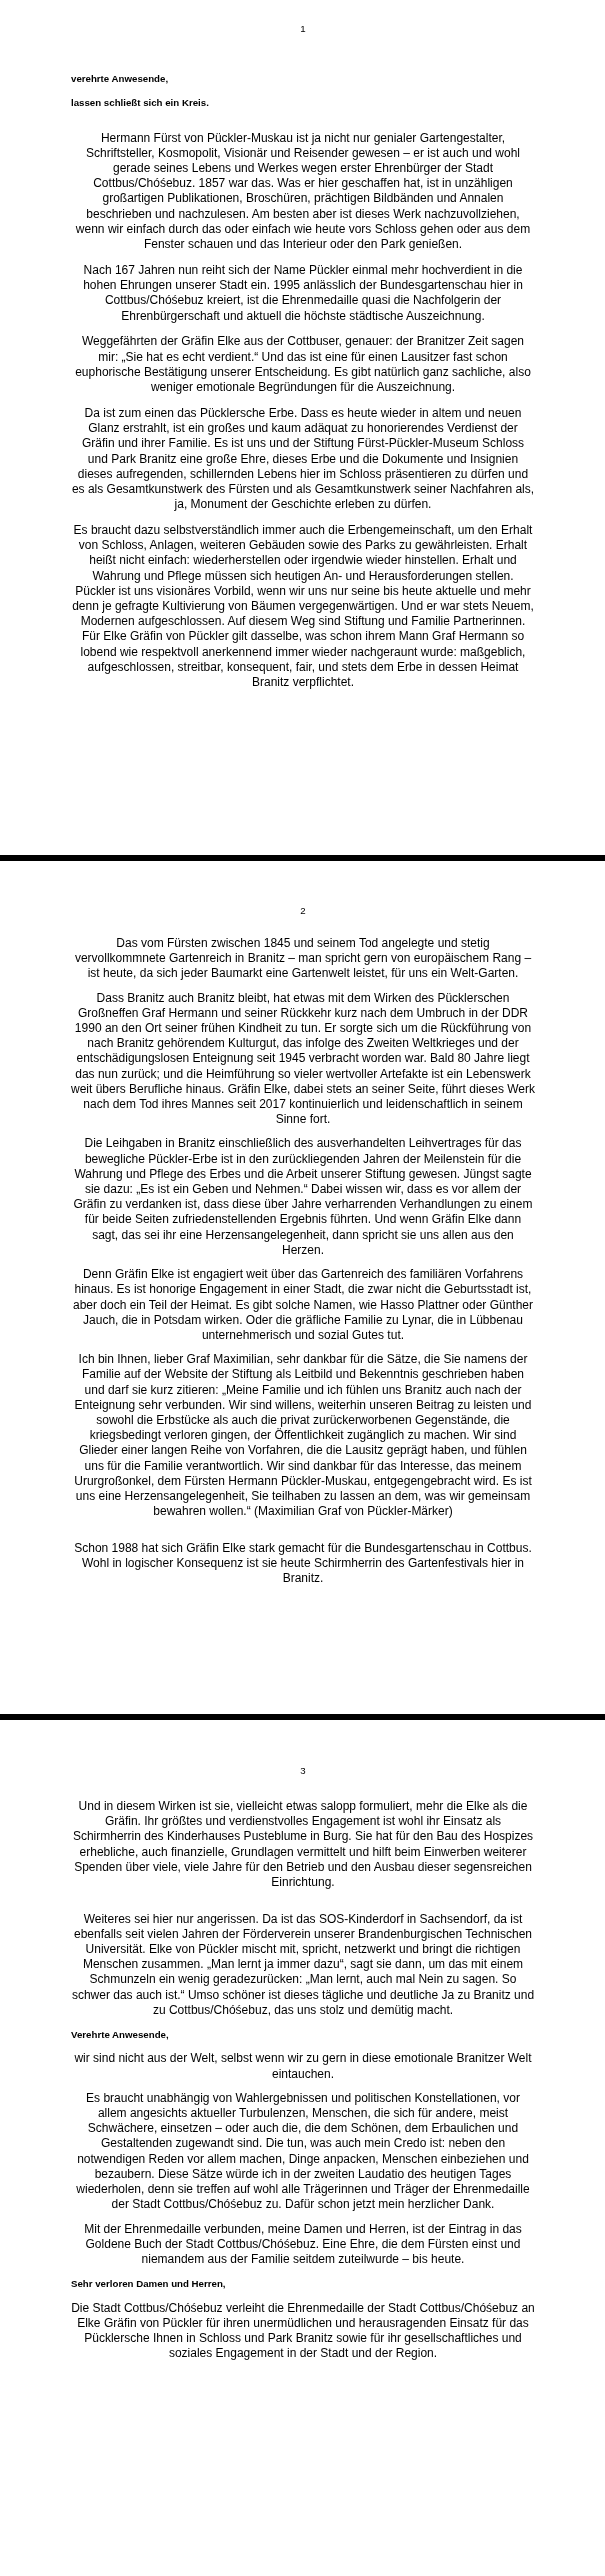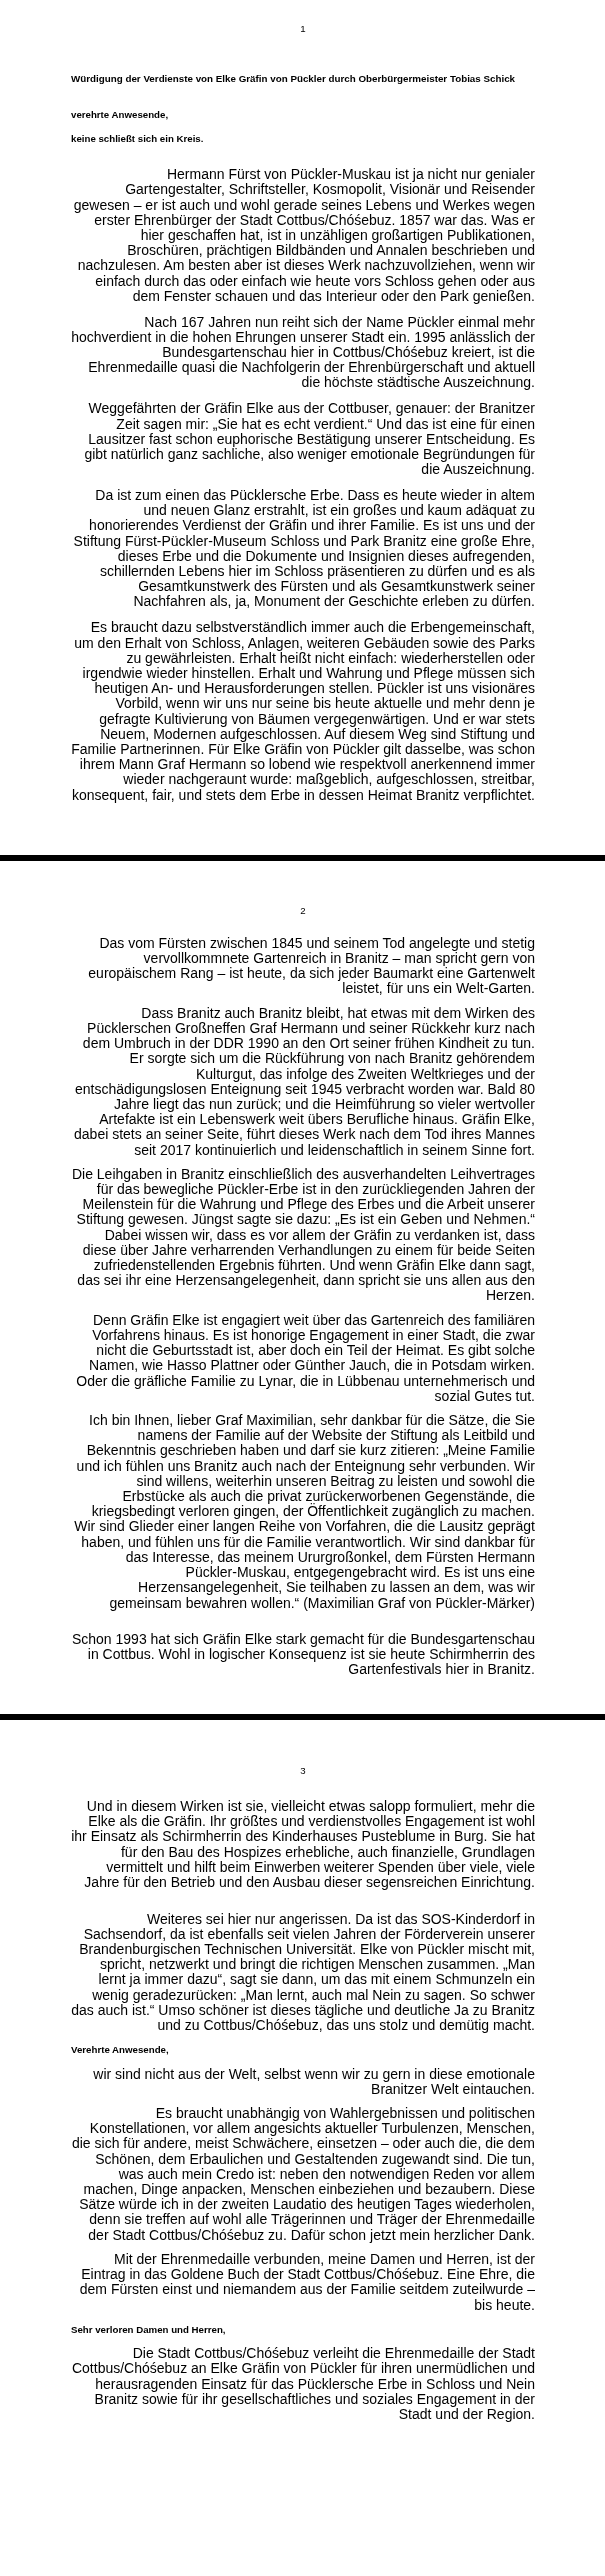--- a/index.html
+++ b/index.html
@@ -46,66 +46,65 @@
     line-height: 15.2px;
     margin: 0 0 21.3px 0;
   }
   .salutation {
     font-weight: bold;
     font-size: 9.7px;
     line-height: 15.2px;
     margin: 0 0 9.1px 0;
   }
   .para {
-    font-size: 14px;
+    font-size: 12px;
     line-height: 15.2px;
     margin: 0 0 10.7px 0;
-    text-align: right;
+    text-align: center;
   }
   .page-2 .para, .page-3 .para { margin-bottom: 9.1px; }
   .first-body { margin-top: 20.6px; }
   .gap-before { margin-top: 21.3px; }
 </style>
 </head>
 <body>
 
 <div class="document">
 
   <div class="page page-1">
     <div class="page-number">1</div>
-    <div class="doc-title">Würdigung der Verdienste von Elke Gräfin von Pückler durch Oberbürgermeister Tobias Schick</div>
     <div class="salutation">verehrte Anwesende,</div>
-    <div class="salutation">keine schließt sich ein Kreis.</div>
+    <div class="salutation">lassen schließt sich ein Kreis.</div>
     <div class="para first-body">Hermann Fürst von Pückler-Muskau ist ja nicht nur genialer Gartengestalter, Schriftsteller, Kosmopolit, Visionär und Reisender gewesen – er ist auch und wohl gerade seines Lebens und Werkes wegen erster Ehrenbürger der Stadt Cottbus/Chóśebuz. 1857 war das. Was er hier geschaffen hat, ist in unzähligen großartigen Publikationen, Broschüren, prächtigen Bildbänden und Annalen beschrieben und nachzulesen. Am besten aber ist dieses Werk nachzuvollziehen, wenn wir einfach durch das oder einfach wie heute vors Schloss gehen oder aus dem Fenster schauen und das Interieur oder den Park genießen.</div>
     <div class="para">Nach 167 Jahren nun reiht sich der Name Pückler einmal mehr hochverdient in die hohen Ehrungen unserer Stadt ein. 1995 anlässlich der Bundesgartenschau hier in Cottbus/Chóśebuz kreiert, ist die Ehrenmedaille quasi die Nachfolgerin der Ehrenbürgerschaft und aktuell die höchste städtische Auszeichnung.</div>
     <div class="para">Weggefährten der Gräfin Elke aus der Cottbuser, genauer: der Branitzer Zeit sagen mir: „Sie hat es echt verdient.“ Und das ist eine für einen Lausitzer fast schon euphorische Bestätigung unserer Entscheidung. Es gibt natürlich ganz sachliche, also weniger emotionale Begründungen für die Auszeichnung.</div>
     <div class="para">Da ist zum einen das Pücklersche Erbe. Dass es heute wieder in altem und neuen Glanz erstrahlt, ist ein großes und kaum adäquat zu honorierendes Verdienst der Gräfin und ihrer Familie. Es ist uns und der Stiftung Fürst-Pückler-Museum Schloss und Park Branitz eine große Ehre, dieses Erbe und die Dokumente und Insignien dieses aufregenden, schillernden Lebens hier im Schloss präsentieren zu dürfen und es als Gesamtkunstwerk des Fürsten und als Gesamtkunstwerk seiner Nachfahren als, ja, Monument der Geschichte erleben zu dürfen.</div>
     <div class="para">Es braucht dazu selbstverständlich immer auch die Erbengemeinschaft, um den Erhalt von Schloss, Anlagen, weiteren Gebäuden sowie des Parks zu gewährleisten. Erhalt heißt nicht einfach: wiederherstellen oder irgendwie wieder hinstellen. Erhalt und Wahrung und Pflege müssen sich heutigen An- und Herausforderungen stellen. Pückler ist uns visionäres Vorbild, wenn wir uns nur seine bis heute aktuelle und mehr denn je gefragte Kultivierung von Bäumen vergegenwärtigen. Und er war stets Neuem, Modernen aufgeschlossen. Auf diesem Weg sind Stiftung und Familie Partnerinnen. Für Elke Gräfin von Pückler gilt dasselbe, was schon ihrem Mann Graf Hermann so lobend wie respektvoll anerkennend immer wieder nachgeraunt wurde: maßgeblich, aufgeschlossen, streitbar, konsequent, fair, und stets dem Erbe in dessen Heimat Branitz verpflichtet.</div>
   </div>
 
   <div class="page-separator"></div>
 
   <div class="page page-2">
     <div class="page-number">2</div>
     <div class="para">Das vom Fürsten zwischen 1845 und seinem Tod angelegte und stetig vervollkommnete Gartenreich in Branitz – man spricht gern von europäischem Rang – ist heute, da sich jeder Baumarkt eine Gartenwelt leistet, für uns ein Welt-Garten.</div>
     <div class="para">Dass Branitz auch Branitz bleibt, hat etwas mit dem Wirken des Pücklerschen Großneffen Graf Hermann und seiner Rückkehr kurz nach dem Umbruch in der DDR 1990 an den Ort seiner frühen Kindheit zu tun. Er sorgte sich um die Rückführung von nach Branitz gehörendem Kulturgut, das infolge des Zweiten Weltkrieges und der entschädigungslosen Enteignung seit 1945 verbracht worden war. Bald 80 Jahre liegt das nun zurück; und die Heimführung so vieler wertvoller Artefakte ist ein Lebenswerk weit übers Berufliche hinaus. Gräfin Elke, dabei stets an seiner Seite, führt dieses Werk nach dem Tod ihres Mannes seit 2017 kontinuierlich und leidenschaftlich in seinem Sinne fort.</div>
     <div class="para">Die Leihgaben in Branitz einschließlich des ausverhandelten Leihvertrages für das bewegliche Pückler-Erbe ist in den zurückliegenden Jahren der Meilenstein für die Wahrung und Pflege des Erbes und die Arbeit unserer Stiftung gewesen. Jüngst sagte sie dazu: „Es ist ein Geben und Nehmen.“ Dabei wissen wir, dass es vor allem der Gräfin zu verdanken ist, dass diese über Jahre verharrenden Verhandlungen zu einem für beide Seiten zufriedenstellenden Ergebnis führten. Und wenn Gräfin Elke dann sagt, das sei ihr eine Herzensangelegenheit, dann spricht sie uns allen aus den Herzen.</div>
     <div class="para">Denn Gräfin Elke ist engagiert weit über das Gartenreich des familiären Vorfahrens hinaus. Es ist honorige Engagement in einer Stadt, die zwar nicht die Geburtsstadt ist, aber doch ein Teil der Heimat. Es gibt solche Namen, wie Hasso Plattner oder Günther Jauch, die in Potsdam wirken. Oder die gräfliche Familie zu Lynar, die in Lübbenau unternehmerisch und sozial Gutes tut.</div>
     <div class="para">Ich bin Ihnen, lieber Graf Maximilian, sehr dankbar für die Sätze, die Sie namens der Familie auf der Website der Stiftung als Leitbild und Bekenntnis geschrieben haben und darf sie kurz zitieren: „Meine Familie und ich fühlen uns Branitz auch nach der Enteignung sehr verbunden. Wir sind willens, weiterhin unseren Beitrag zu leisten und sowohl die Erbstücke als auch die privat zurückerworbenen Gegenstände, die kriegsbedingt verloren gingen, der Öffentlichkeit zugänglich zu machen. Wir sind Glieder einer langen Reihe von Vorfahren, die die Lausitz geprägt haben, und fühlen uns für die Familie verantwortlich. Wir sind dankbar für das Interesse, das meinem Ururgroßonkel, dem Fürsten Hermann Pückler-Muskau, entgegengebracht wird. Es ist uns eine Herzensangelegenheit, Sie teilhaben zu lassen an dem, was wir gemeinsam bewahren wollen.“ (Maximilian Graf von Pückler-Märker)</div>
-    <div class="para gap-before">Schon 1993 hat sich Gräfin Elke stark gemacht für die Bundesgartenschau in Cottbus. Wohl in logischer Konsequenz ist sie heute Schirmherrin des Gartenfestivals hier in Branitz.</div>
+    <div class="para gap-before">Schon 1988 hat sich Gräfin Elke stark gemacht für die Bundesgartenschau in Cottbus. Wohl in logischer Konsequenz ist sie heute Schirmherrin des Gartenfestivals hier in Branitz.</div>
   </div>
 
   <div class="page-separator"></div>
 
   <div class="page page-3">
     <div class="page-number">3</div>
     <div class="para">Und in diesem Wirken ist sie, vielleicht etwas salopp formuliert, mehr die Elke als die Gräfin. Ihr größtes und verdienstvolles Engagement ist wohl ihr Einsatz als Schirmherrin des Kinderhauses Pusteblume in Burg. Sie hat für den Bau des Hospizes erhebliche, auch finanzielle, Grundlagen vermittelt und hilft beim Einwerben weiterer Spenden über viele, viele Jahre für den Betrieb und den Ausbau dieser segensreichen Einrichtung.</div>
     <div class="para gap-before">Weiteres sei hier nur angerissen. Da ist das SOS-Kinderdorf in Sachsendorf, da ist ebenfalls seit vielen Jahren der Förderverein unserer Brandenburgischen Technischen Universität. Elke von Pückler mischt mit, spricht, netzwerkt und bringt die richtigen Menschen zusammen. „Man lernt ja immer dazu“, sagt sie dann, um das mit einem Schmunzeln ein wenig geradezurücken: „Man lernt, auch mal Nein zu sagen. So schwer das auch ist.“ Umso schöner ist dieses tägliche und deutliche Ja zu Branitz und zu Cottbus/Chóśebuz, das uns stolz und demütig macht.</div>
     <div class="salutation">Verehrte Anwesende,</div>
     <div class="para">wir sind nicht aus der Welt, selbst wenn wir zu gern in diese emotionale Branitzer Welt eintauchen.</div>
     <div class="para">Es braucht unabhängig von Wahlergebnissen und politischen Konstellationen, vor allem angesichts aktueller Turbulenzen, Menschen, die sich für andere, meist Schwächere, einsetzen – oder auch die, die dem Schönen, dem Erbaulichen und Gestaltenden zugewandt sind. Die tun, was auch mein Credo ist: neben den notwendigen Reden vor allem machen, Dinge anpacken, Menschen einbeziehen und bezaubern. Diese Sätze würde ich in der zweiten Laudatio des heutigen Tages wiederholen, denn sie treffen auf wohl alle Trägerinnen und Träger der Ehrenmedaille der Stadt Cottbus/Chóśebuz zu. Dafür schon jetzt mein herzlicher Dank.</div>
     <div class="para">Mit der Ehrenmedaille verbunden, meine Damen und Herren, ist der Eintrag in das Goldene Buch der Stadt Cottbus/Chóśebuz. Eine Ehre, die dem Fürsten einst und niemandem aus der Familie seitdem zuteilwurde – bis heute.</div>
     <div class="salutation">Sehr verloren Damen und Herren,</div>
-    <div class="para">Die Stadt Cottbus/Chóśebuz verleiht die Ehrenmedaille der Stadt Cottbus/Chóśebuz an Elke Gräfin von Pückler für ihren unermüdlichen und herausragenden Einsatz für das Pücklersche Erbe in Schloss und Nein Branitz sowie für ihr gesellschaftliches und soziales Engagement in der Stadt und der Region.</div>
+    <div class="para">Die Stadt Cottbus/Chóśebuz verleiht die Ehrenmedaille der Stadt Cottbus/Chóśebuz an Elke Gräfin von Pückler für ihren unermüdlichen und herausragenden Einsatz für das Pücklersche Ihnen in Schloss und Park Branitz sowie für ihr gesellschaftliches und soziales Engagement in der Stadt und der Region.</div>
   </div>
 
 </div>
 
 
 </body></html>

